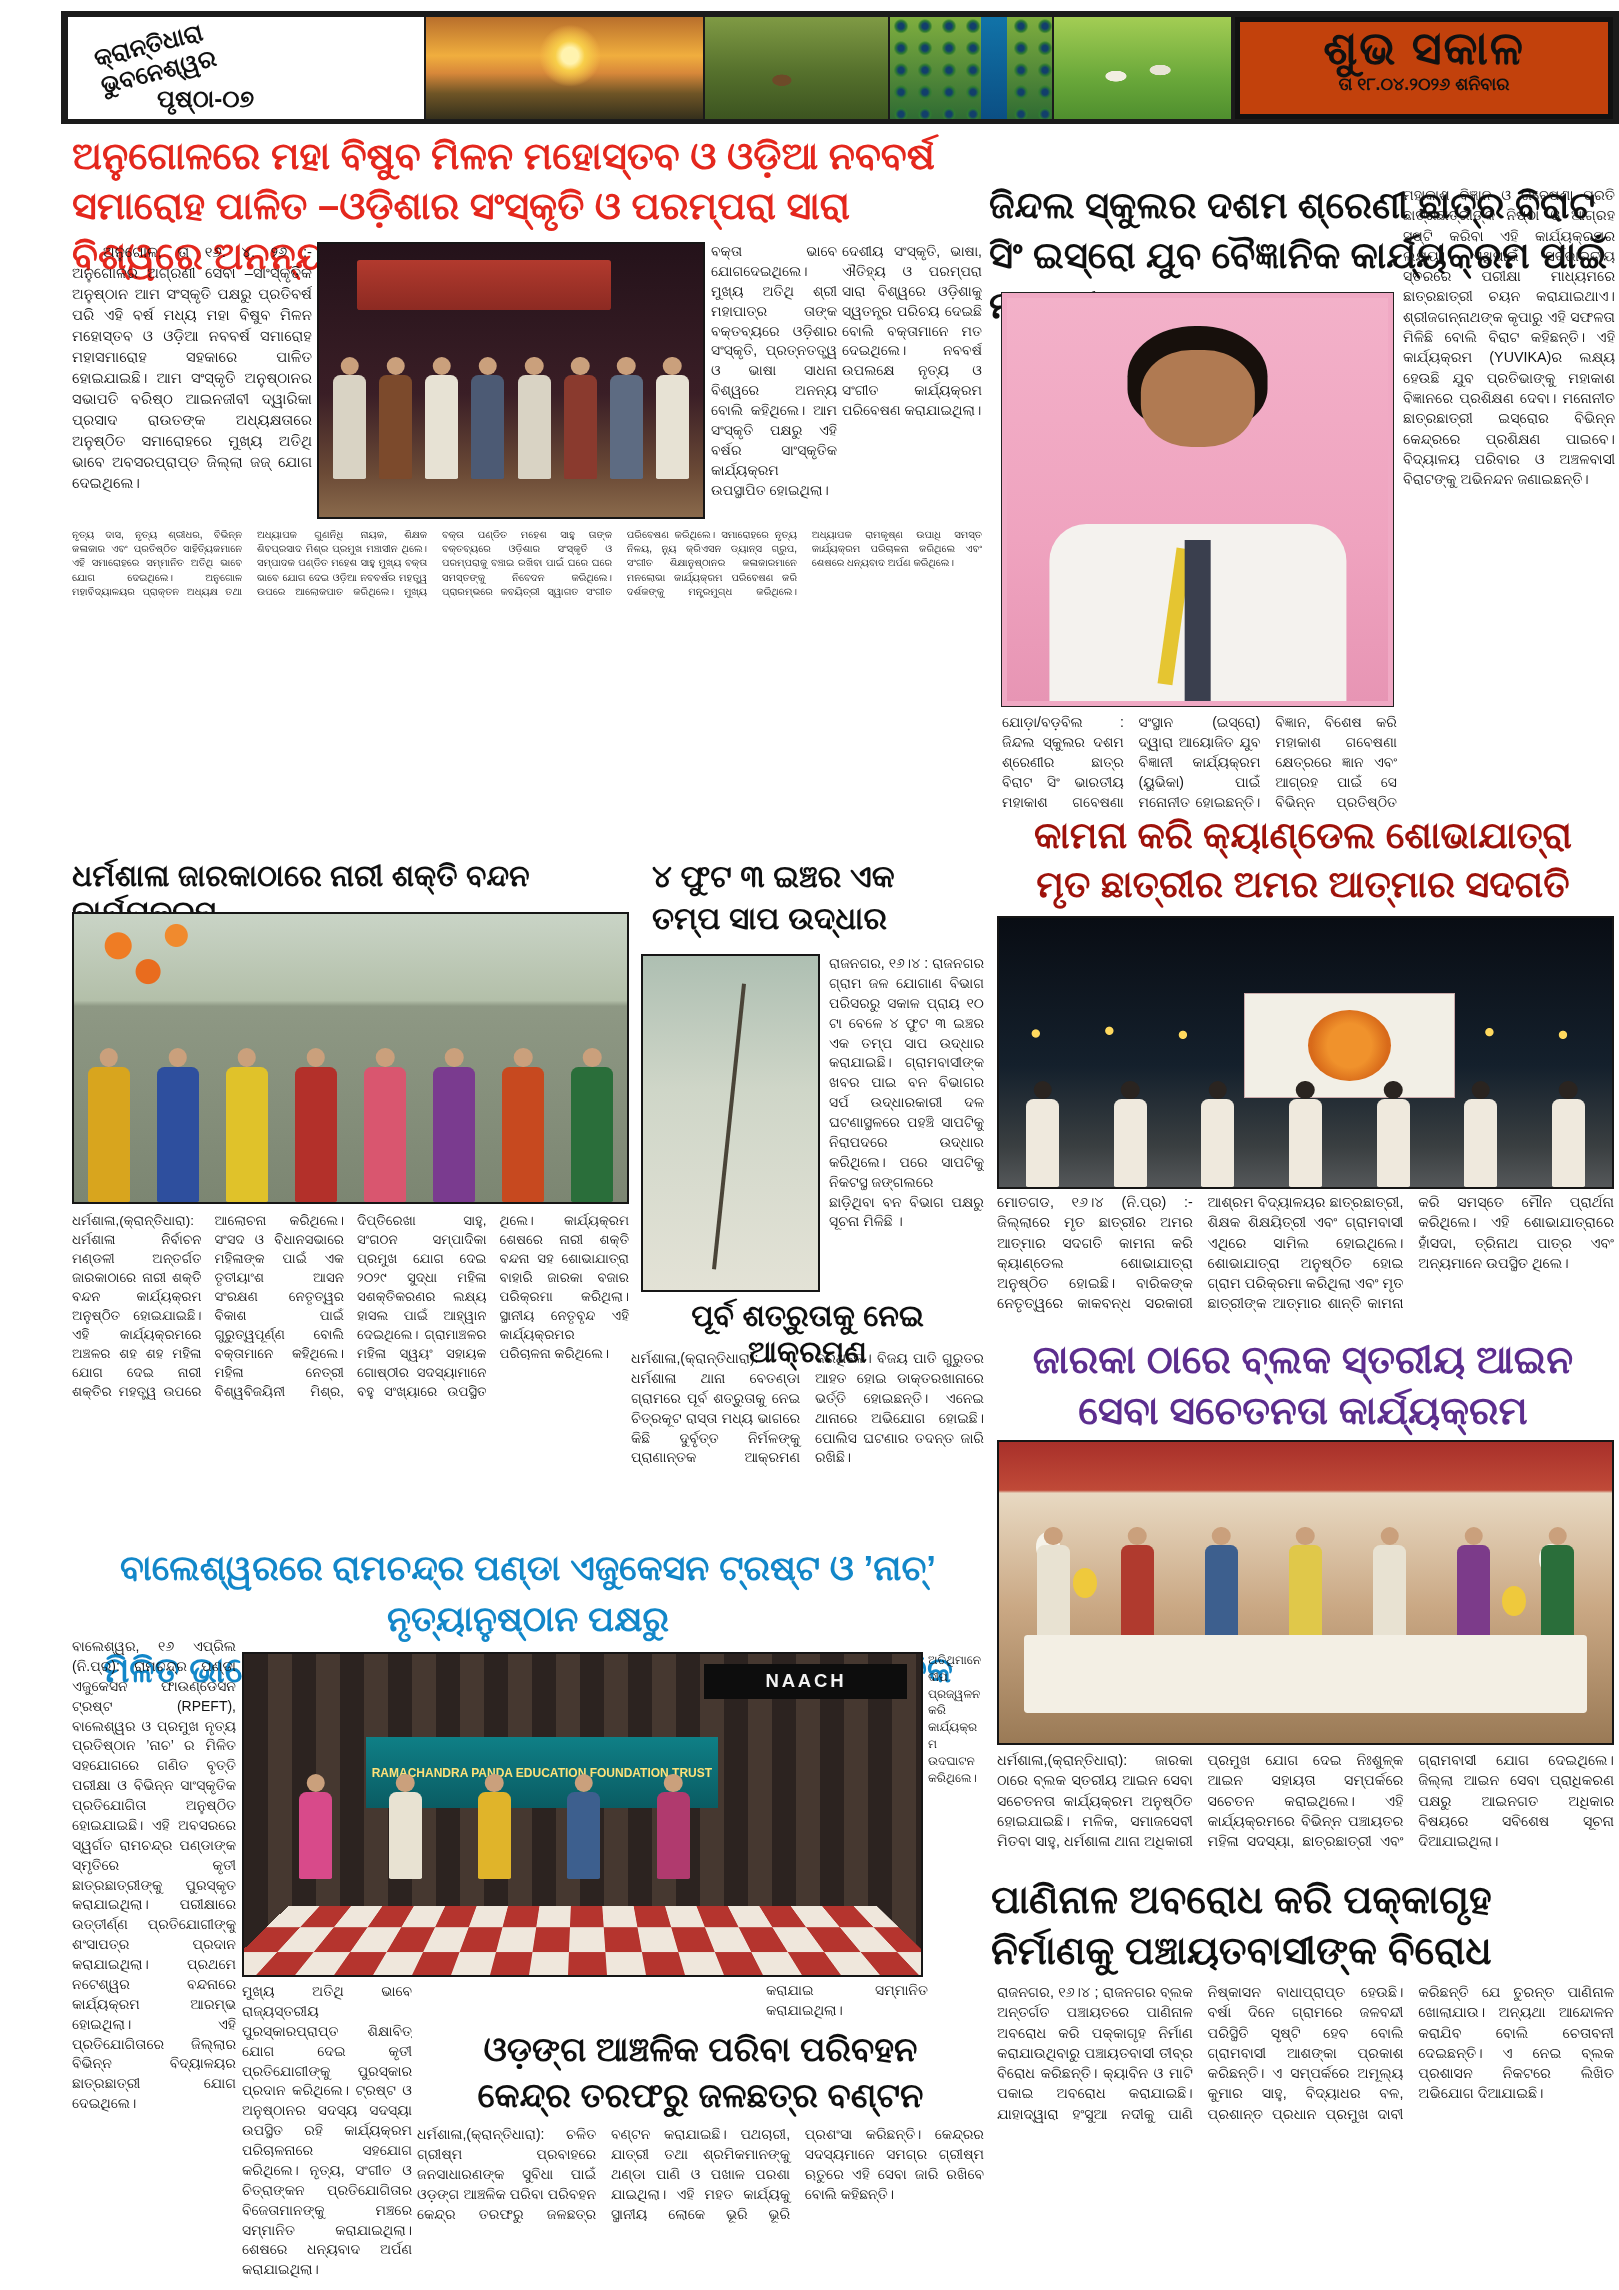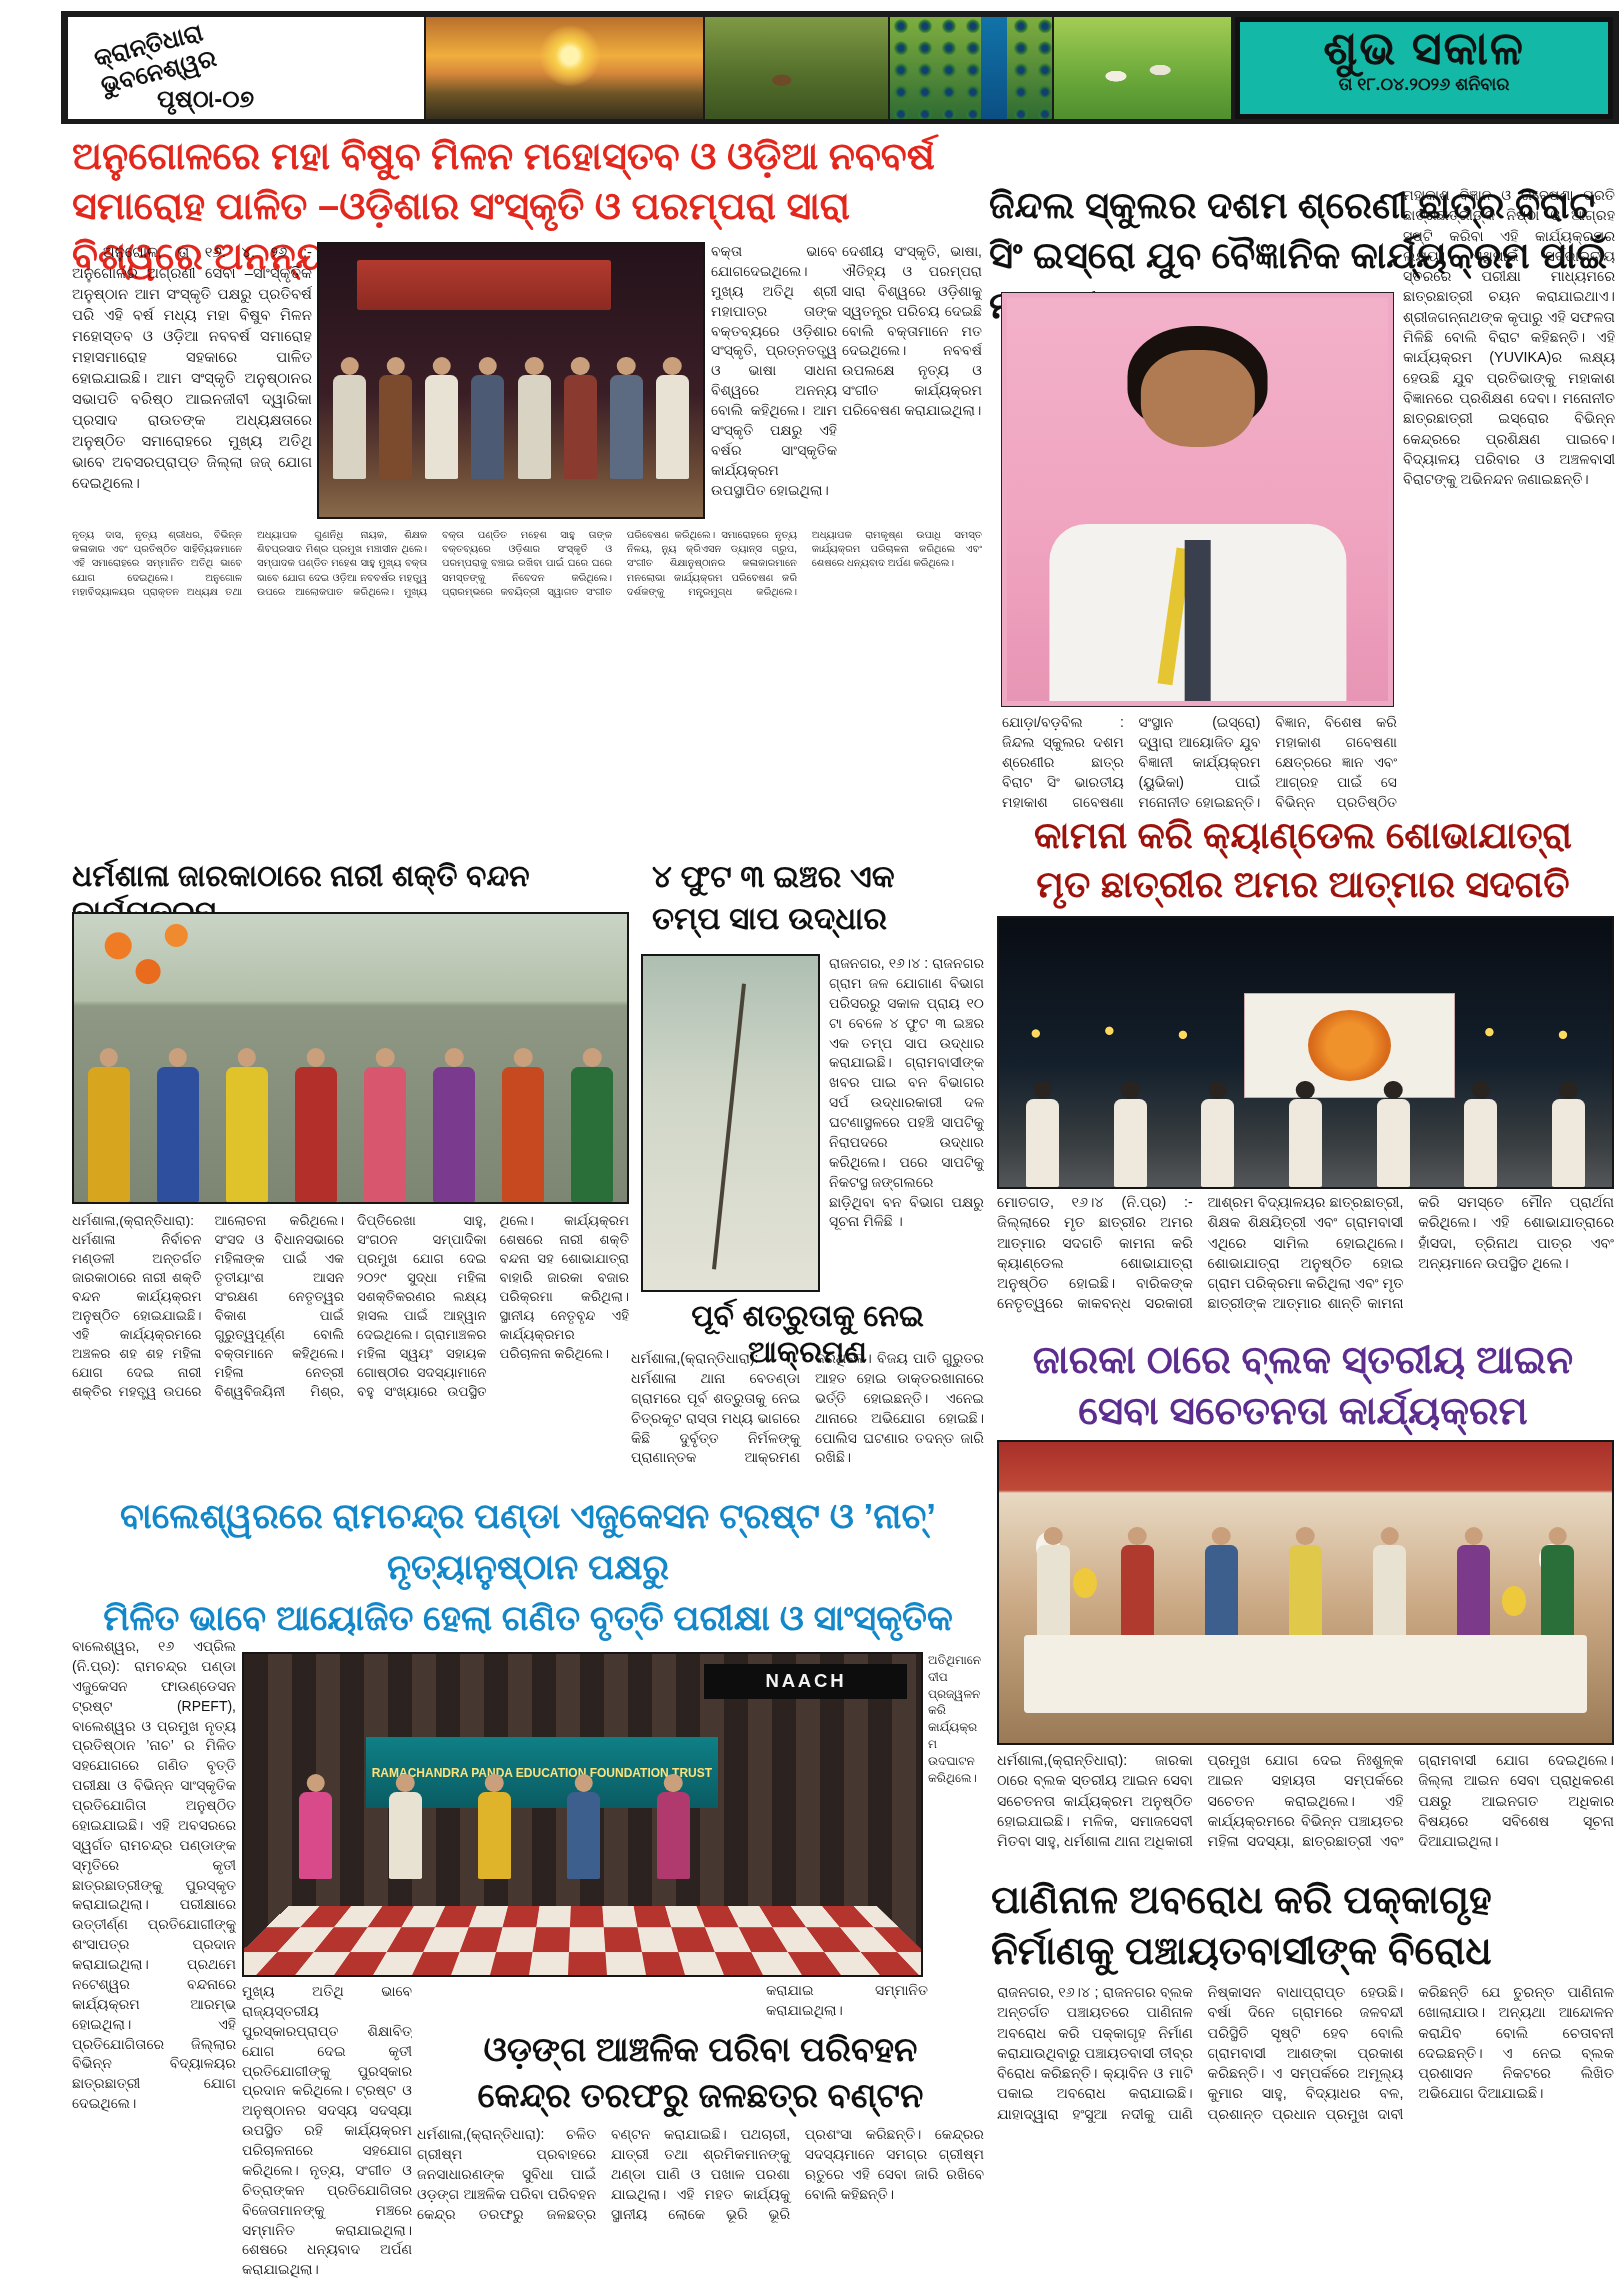--- a/index.html
+++ b/index.html
@@ -26,21 +26,21 @@
     background:
       radial-gradient(circle at 11px 9.2px, #123f6b 0 2.8px, #2f7a31 5.5px, transparent 7.4px),
       linear-gradient(180deg,#7fae3f,#2f6b33);
     background-size:24px 22px,100% 100%;}
   .peacock-neck{position:absolute;left:56%;top:0;width:16%;height:100%;background:linear-gradient(180deg,#1173a8,#0b4f84);}
   .banner-cattle{left:1054px;width:177px;
     background:
       radial-gradient(ellipse at 35% 58%, #f2eee1 0 10px, transparent 11px),
       radial-gradient(ellipse at 60% 52%, #e9e4d6 0 10px, transparent 11px),
       linear-gradient(180deg,#a3cd54 0%,#6aa83a 60%,#4f8f2e 100%);}
-  .title-box{position:absolute;left:1235px;top:16.6px;width:378px;height:102px;background:#14b8a6;border:5.5px solid #111;box-sizing:border-box;text-align:center;}
+  .title-box{position:absolute;left:1235px;top:16.6px;width:378px;height:102px;background:#c2410c;border:5.5px solid #111;box-sizing:border-box;text-align:center;}
   .masthead{font-size:46px;font-weight:800;color:#111;line-height:1.1;margin-top:1.8px;letter-spacing:1.8px;}
   .date-line{font-size:17.5px;font-weight:bold;color:#111;}
 
   
   .headline{font-weight:800;position:absolute;letter-spacing:0;}
   .bodytext{position:absolute;font-size:14.8px;line-height:1.42;text-align:justify;overflow:hidden;word-break:break-word;}
   .bodytext p{margin:0;text-indent:31px;}
   .cols3{column-count:3;column-gap:14.8px;}
   .cols4{column-count:4;column-gap:13px;}
   .cols5{column-count:5;column-gap:14.8px;}
@@ -118,21 +118,21 @@
   .meeting-row{position:absolute;left:2%;right:2%;bottom:34%;height:44%;display:flex;justify-content:space-around;align-items:flex-end;}
   .balloon-w{position:absolute;width:24px;height:29.5px;border-radius:50%;background:#f6f3ea;}
   .balloon-y{position:absolute;width:24px;height:29.5px;border-radius:50%;background:#efc93c;}
   .g-body{left:997px;top:1750px;width:617px;height:124px;font-size:14.3px;}
 
   
   .hl-h{left:991px;top:1875px;width:624px;height:102px;font-size:39px;line-height:1.3;color:#101010;text-align:left;}
   .h-body{left:997px;top:1982px;width:617px;height:303px;font-size:14.3px;}
 
   
-  .hl-i{left:72px;top:1491px;width:912px;height:140px;font-size:35px;line-height:1.45;color:#1287c9;text-align:center;}
+  .hl-i{left:72px;top:1543px;width:912px;height:140px;font-size:35px;line-height:1.45;color:#1287c9;text-align:center;}
   .i-col1{left:72px;top:1637px;width:164px;height:650px;font-size:14px;}
   .trust-photo{left:242px;top:1652px;width:681px;height:325px;
     background:repeating-linear-gradient(90deg,#2c2320 0 24px,#463830 24px 48px);}
   .naach-strip{position:absolute;right:2%;top:3%;width:30%;height:11%;background:#0d0d0d;color:#f2f2f2;
     display:flex;align-items:center;justify-content:center;font-size:18.5px;font-weight:bold;letter-spacing:2.8px;}
   .trust-banner{position:absolute;left:18%;top:26%;width:52%;height:22%;background:linear-gradient(180deg,#0f7f86,#0a5c63);
     color:#ffe27a;display:flex;align-items:center;justify-content:center;text-align:center;
     font-size:12px;font-weight:bold;padding:3.7px;box-sizing:border-box;}
   .checker-floor{position:absolute;left:-4%;right:-4%;bottom:0;height:34%;
     background:repeating-conic-gradient(#b5342e 0 25%, #efe7dc 0 50%);background-size:78px 78px;

